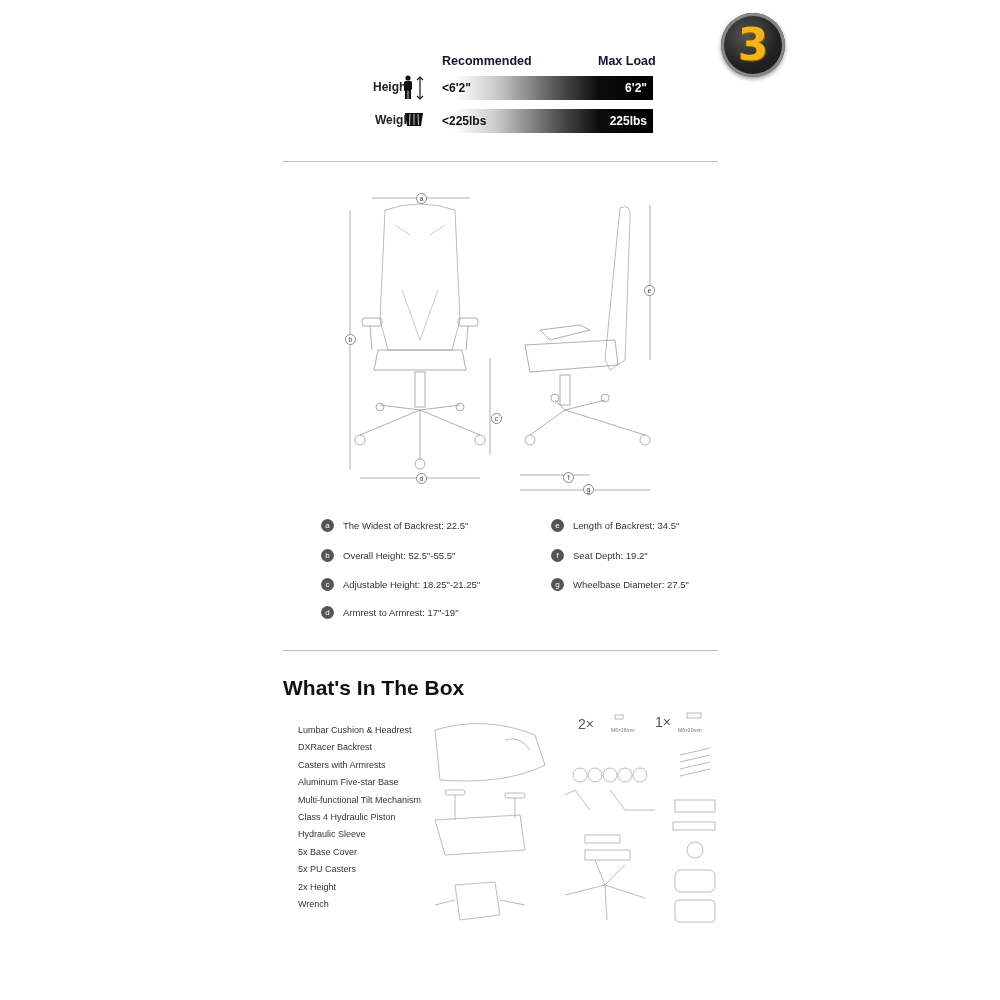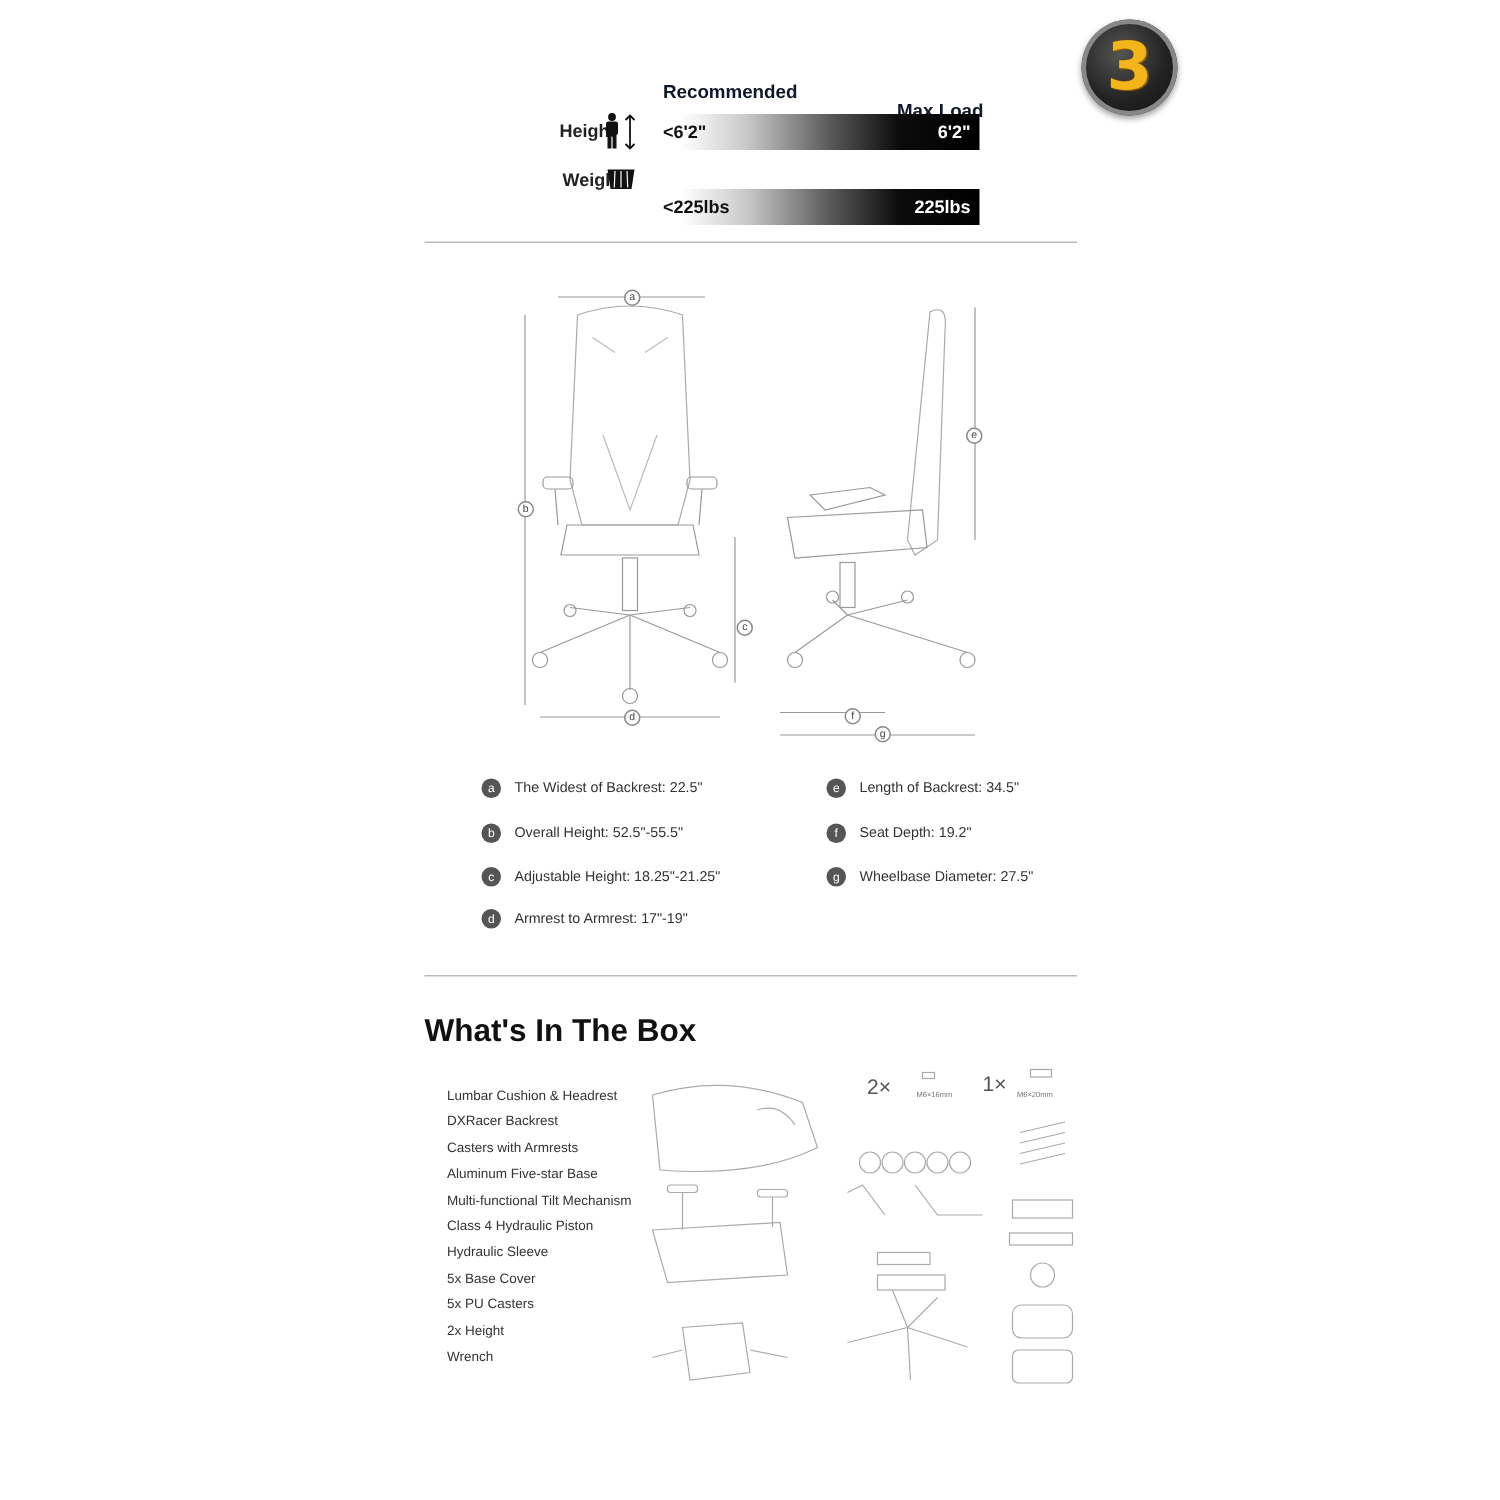--- a/index.html
+++ b/index.html
@@ -49,21 +49,21 @@
     .screw-label { position: absolute; font-size: 5px; color: #777; }
   </style>
 </head>
 <body>
 
 <div class="badge">
   <span>3</span>
 </div>
 
 <div class="abs col-head" style="left:442px; top:54px;">Recommended</div>
-<div class="abs col-head" style="left:598px; top:54px;margin-top:13px;">Max Load</div>
+<div class="abs col-head" style="left:598px; top:54px;">Max Load</div>
 
 <div class="abs row-label" style="left:353px; top:80px;">Height</div>
 <svg class="abs" style="left:401px; top:75px;" width="26" height="26" viewBox="0 0 26 26">
   <circle cx="7" cy="3" r="2.6" fill="#111"></circle>
   <rect x="3" y="6" width="8" height="9" rx="1.5" fill="#111"></rect>
   <rect x="4" y="14" width="2.6" height="10" fill="#111"></rect>
   <rect x="7.4" y="14" width="2.6" height="10" fill="#111"></rect>
   <line x1="19" y1="2" x2="19" y2="24" stroke="#111" stroke-width="1.2"></line>
   <polyline points="16,5 19,2 22,5" fill="none" stroke="#111" stroke-width="1.2"></polyline>
   <polyline points="16,21 19,24 22,21" fill="none" stroke="#111" stroke-width="1.2"></polyline>
@@ -73,21 +73,21 @@
   <span class="right">6'2"</span>
 </div>
 
 <div class="abs row-label" style="left:355px; top:113px;text-align:right;">Weight</div>
 <svg class="abs" style="left:403px; top:110px;" width="22" height="18" viewBox="0 0 22 18">
   <path d="M2 3 L20 3 L18 16 L4 16 Z" fill="#111"></path>
   <line x1="7" y1="4" x2="6.5" y2="15" stroke="#fff" stroke-width="0.8"></line>
   <line x1="11" y1="4" x2="11" y2="15" stroke="#fff" stroke-width="0.8"></line>
   <line x1="15" y1="4" x2="15.5" y2="15" stroke="#fff" stroke-width="0.8"></line>
 </svg>
-<div class="bar" style="top:126px;">
+<div class="bar" style="top:109px;">
   <span class="left">&lt;225lbs</span>
   <span class="right">225lbs</span>
 </div>
 
 <div class="hr" style="top:161px;"></div>
 
 <svg class="abs" style="left:340px; top:190px;" width="330" height="310" viewBox="0 0 330 310">
   <g fill="none" stroke="#999" stroke-width="0.8">
 
     <line x1="32" y1="8" x2="130" y2="8"></line>

